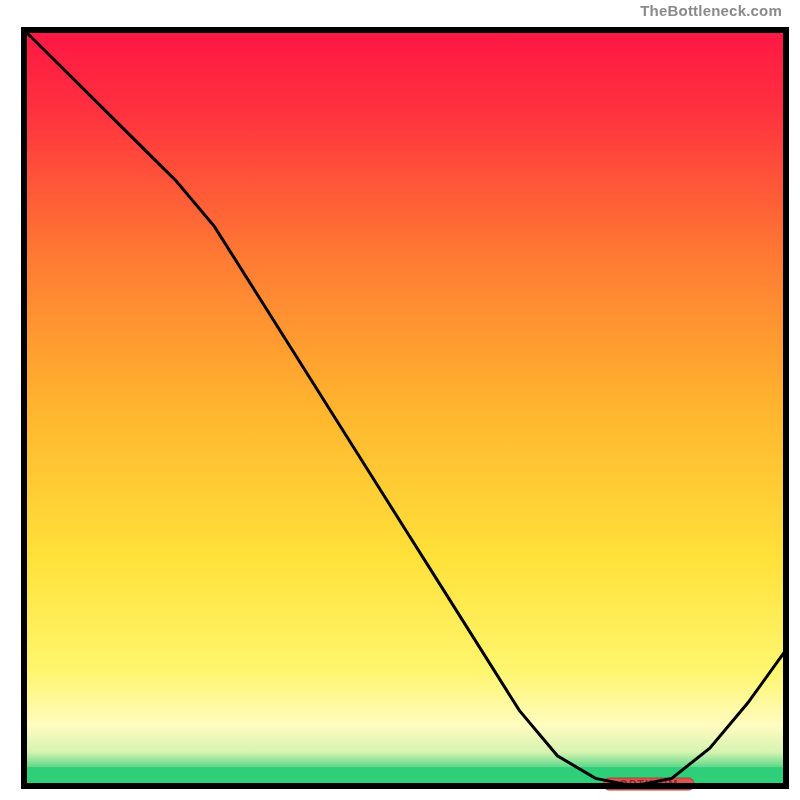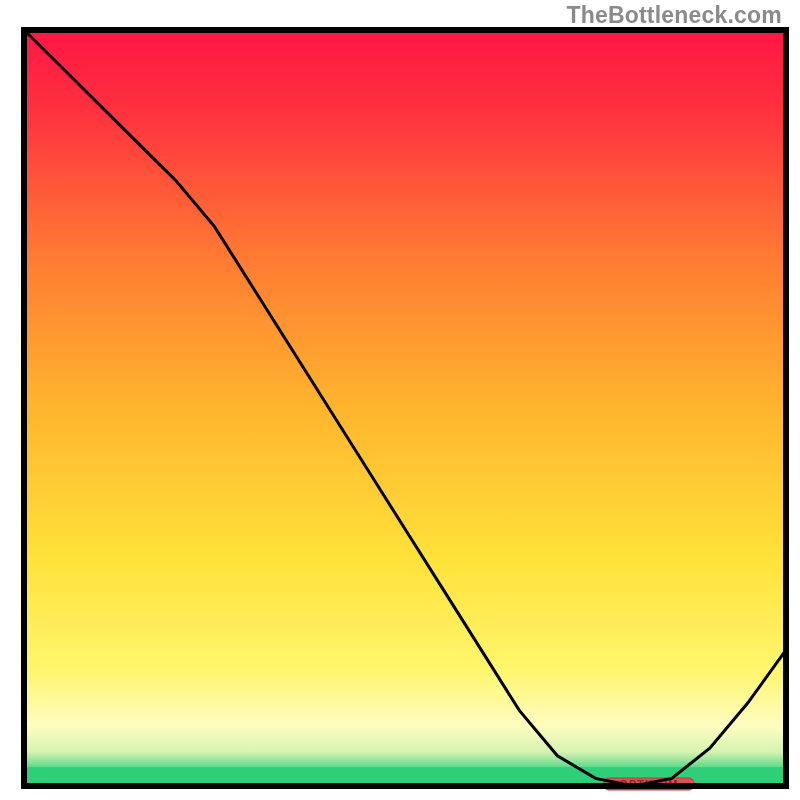--- a/index.html
+++ b/index.html
@@ -12,21 +12,21 @@
   }
   .stage {
     position: relative;
     width: 800px;
     height: 800px;
   }
   .attribution {
     position: absolute;
     top: 2px;
     right: 18px;
-    font-size: 23px;
+    font-size: 15px;
     font-weight: bold;
     color: #8a8a8a;
     letter-spacing: 0.2px;
     user-select: none;
   }
   svg.chart {
     position: absolute;
     left: 0;
     top: 0;
   }

